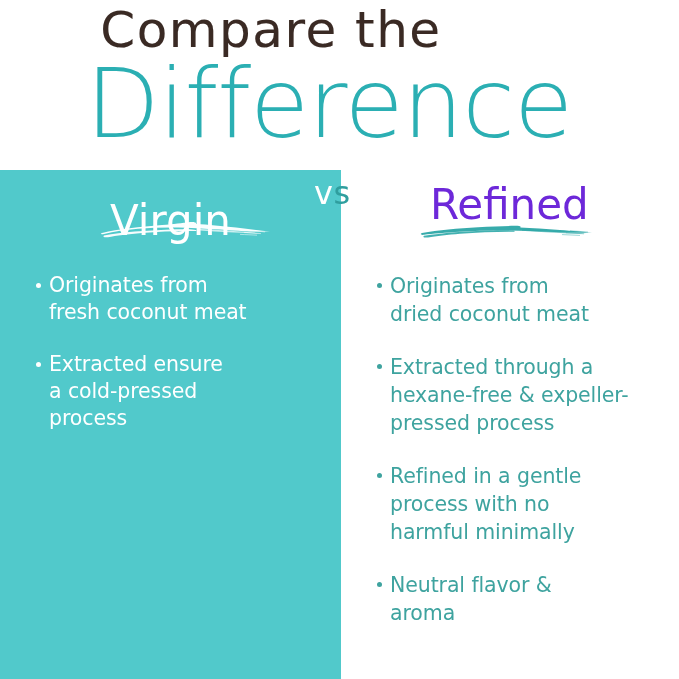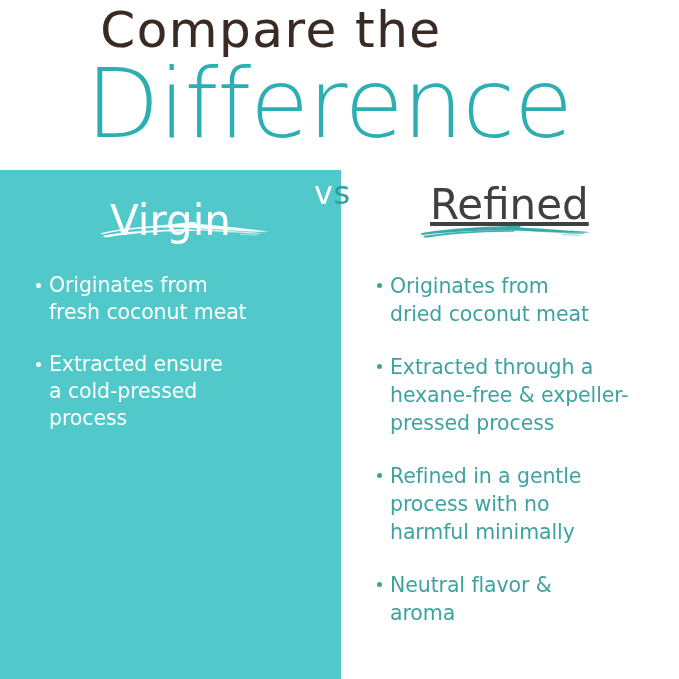--- a/index.html
+++ b/index.html
@@ -95,22 +95,21 @@
     font-size: 32px;
     line-height: 36px;
     letter-spacing: 0.5px;
     margin-left: 12px;
   }
   .heading-vs .vs-v { color: #ffffff; }
   .heading-vs .vs-s { color: #2f9e9e; }
   .heading-refined {
     left: 430px;
     top: 182px;
-    color: #404040;
-    text-decoration: underline;
+    color: #6d28d9;
   }
 
   
   .brush {
     position: absolute;
     pointer-events: none;
   }
   .brush-virgin {
     left: 96px;
     top: 219px;

